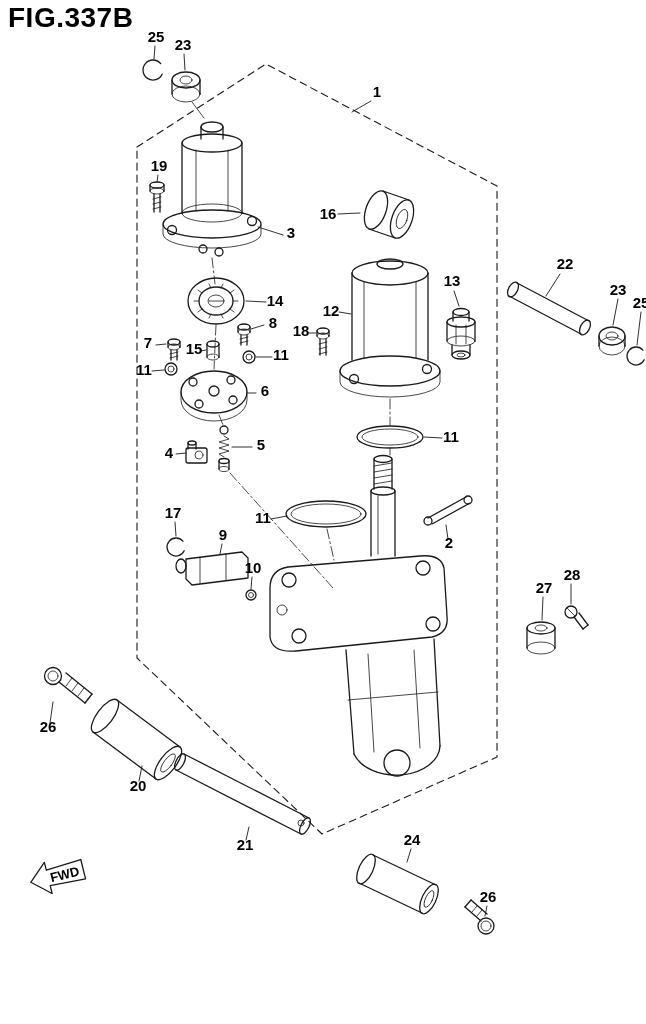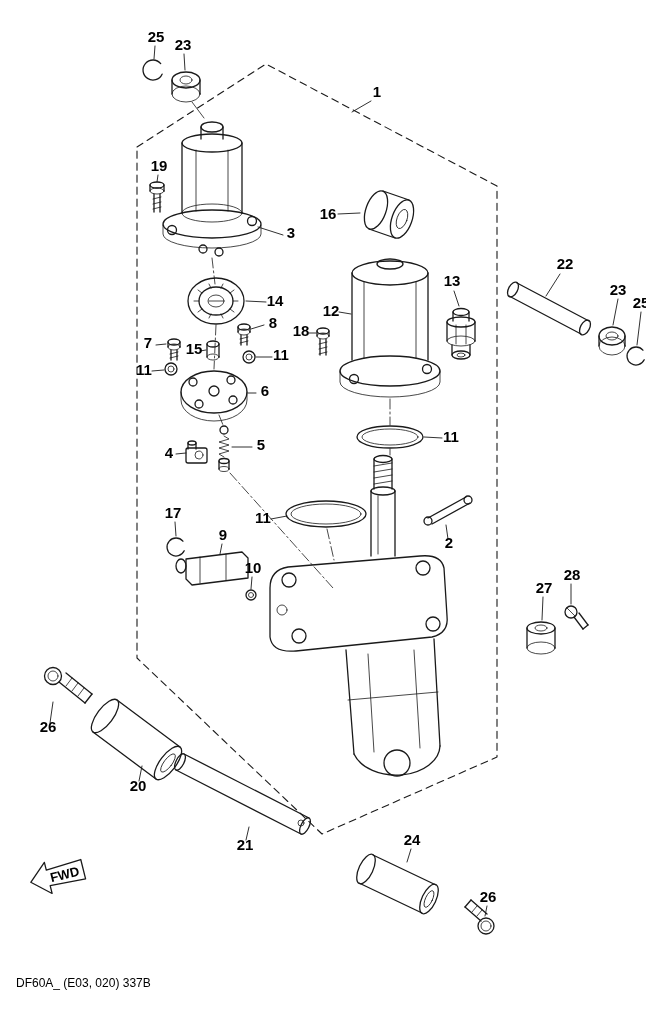--- a/index.html
+++ b/index.html
@@ -16,20 +16,21 @@
   .dd{stroke-dasharray:10 3 2 3;stroke-width:0.8;}
   .ldr{stroke-width:0.9;}
   .callout{font:700 15px "Liberation Sans",sans-serif;fill:#000;stroke:none;text-anchor:middle;}
   .fwd{font:700 13px "Liberation Sans",sans-serif;fill:#000;stroke:none;}
 </style>
 </head>
 <body>
 
 <div class="page">
 
+  <div class="fig-title">FIG.337B</div>
 
   <svg width="646" height="1024" viewBox="0 0 646 1024">
 
     <g>
       <polygon class="dash" points="137,147 266,64 497,186 497,757 322,834 137,658"></polygon>
     </g>
 
     <g>
       <path d="M160.7,63.6 A10,10 0 1 0 162.1,74.2"></path>
     </g>
@@ -432,16 +433,15 @@
       <text class="callout" x="572" y="580">28</text>
       <text class="callout" x="48" y="732">26</text>
       <text class="callout" x="138" y="791">20</text>
       <text class="callout" x="245" y="850">21</text>
       <text class="callout" x="412" y="845">24</text>
       <text class="callout" x="488" y="902">26</text>
     </g>
   </svg>
 
   <div class="footer">
-    <div>DF60A_ (E03, 020) 337B</div>
   </div>
 
 </div>
 
 </body></html>

